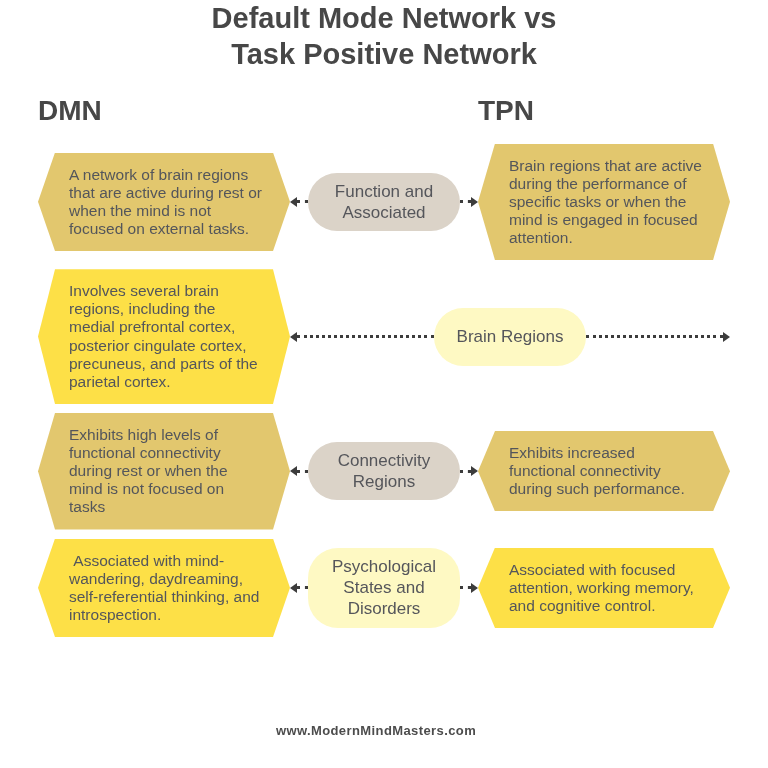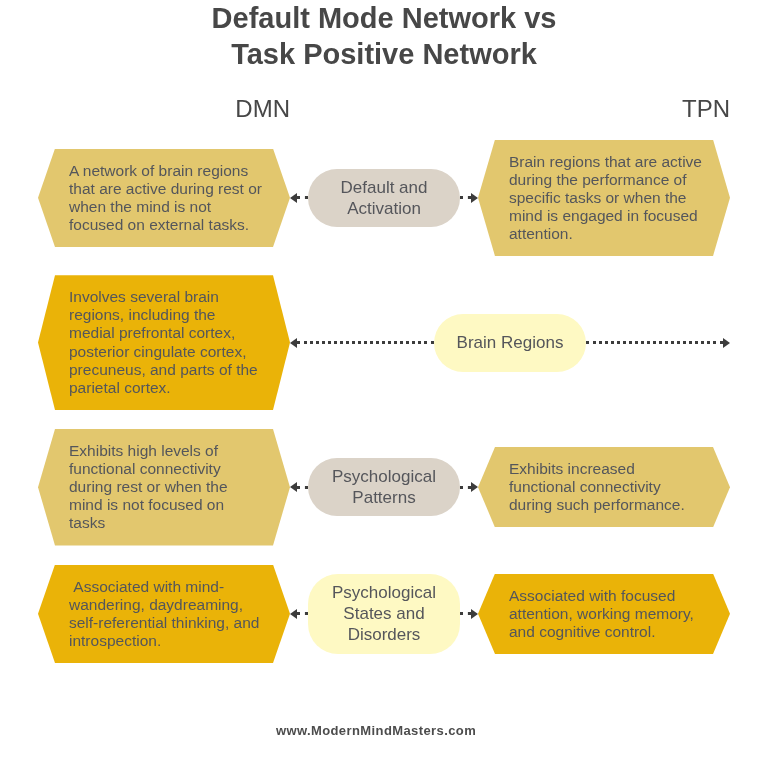--- a/index.html
+++ b/index.html
@@ -24,49 +24,49 @@
     line-height: 1.25;
   }
   .col-headers {
     display: flex;
     align-items: center;
     padding: 0 38px;
     margin-top: 22px;
   }
   .col-head {
     width: 252px;
-    text-align: right;
-    font-size: 24px;
-    font-weight: normal;
+    text-align: left;
+    font-size: 28px;
+    font-weight: bold;
     color: #474747;
   }
   .col-spacer { flex: 1; }
   .rows {
     display: flex;
     flex-direction: column;
-    gap: 19px;
+    gap: 9px;
     margin-top: 17px;
     padding: 0 38px;
   }
   .row {
     display: flex;
     align-items: center;
   }
   .hexbox {
     width: 252px;
     box-sizing: border-box;
     padding: 13px 27px 13px 31px;
     font-size: 15.5px;
     line-height: 1.17;
     color: #54565b;
     white-space: pre-wrap;
     clip-path: polygon(0 50%, 17px 0, calc(100% - 17px) 0, 100% 50%, calc(100% - 17px) 100%, 17px 100%);
   }
   .hexbox.yellow { background: #e2c76e; }
-  .hexbox.green  { background: #eab308; }
+  .hexbox.green  { background: #fde047; }
   .pill {
     width: 152px;
     min-height: 58px;
     box-sizing: border-box;
     border-radius: 30px;
     padding: 8px 10px;
     display: flex;
     align-items: center;
     justify-content: center;
     text-align: center;
@@ -125,21 +125,21 @@
   </div>
 
   <div class="rows">
 
     <div class="row">
       <div class="hexbox yellow">A network of brain regions that are active during rest or when the mind is not focused on external tasks.</div>
       <div class="connector">
         <span class="tri left"></span>
         <span class="dots"></span>
       </div>
-      <div class="pill neutral">Default and Activation</div>
+      <div class="pill neutral">Function and Associated</div>
       <div class="connector">
         <span class="dots"></span>
         <span class="tri right"></span>
       </div>
       <div class="hexbox yellow">Brain regions that are active during the performance of specific tasks or when the mind is engaged in focused attention.</div>
     </div>
 
     <div class="row">
       <div class="hexbox green">Involves several brain regions, including the medial prefrontal cortex, posterior cingulate cortex, precuneus, and parts of the parietal cortex.</div>
       <div class="connector">
@@ -152,21 +152,21 @@
         <span class="tri right"></span>
       </div>
     </div>
 
     <div class="row">
       <div class="hexbox yellow">Exhibits high levels of functional connectivity during rest or when the mind is not focused on tasks</div>
       <div class="connector">
         <span class="tri left"></span>
         <span class="dots"></span>
       </div>
-      <div class="pill neutral">Psychological Patterns</div>
+      <div class="pill neutral">Connectivity Regions</div>
       <div class="connector">
         <span class="dots"></span>
         <span class="tri right"></span>
       </div>
       <div class="hexbox yellow">Exhibits increased functional connectivity during such performance.</div>
     </div>
 
     <div class="row">
       <div class="hexbox green"> Associated with mind-wandering, daydreaming, self-referential thinking, and introspection.</div>
       <div class="connector">

